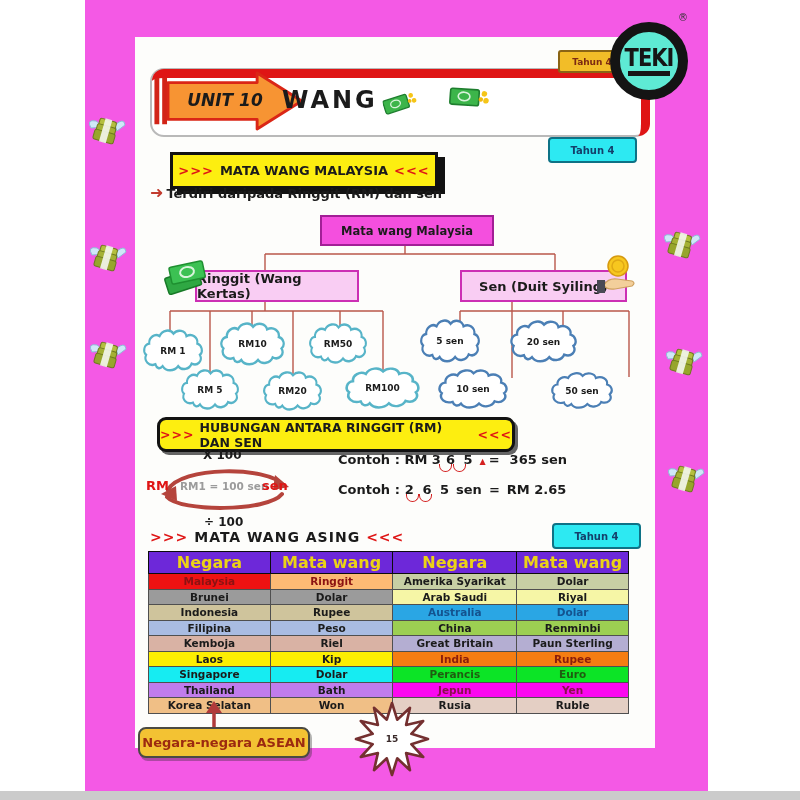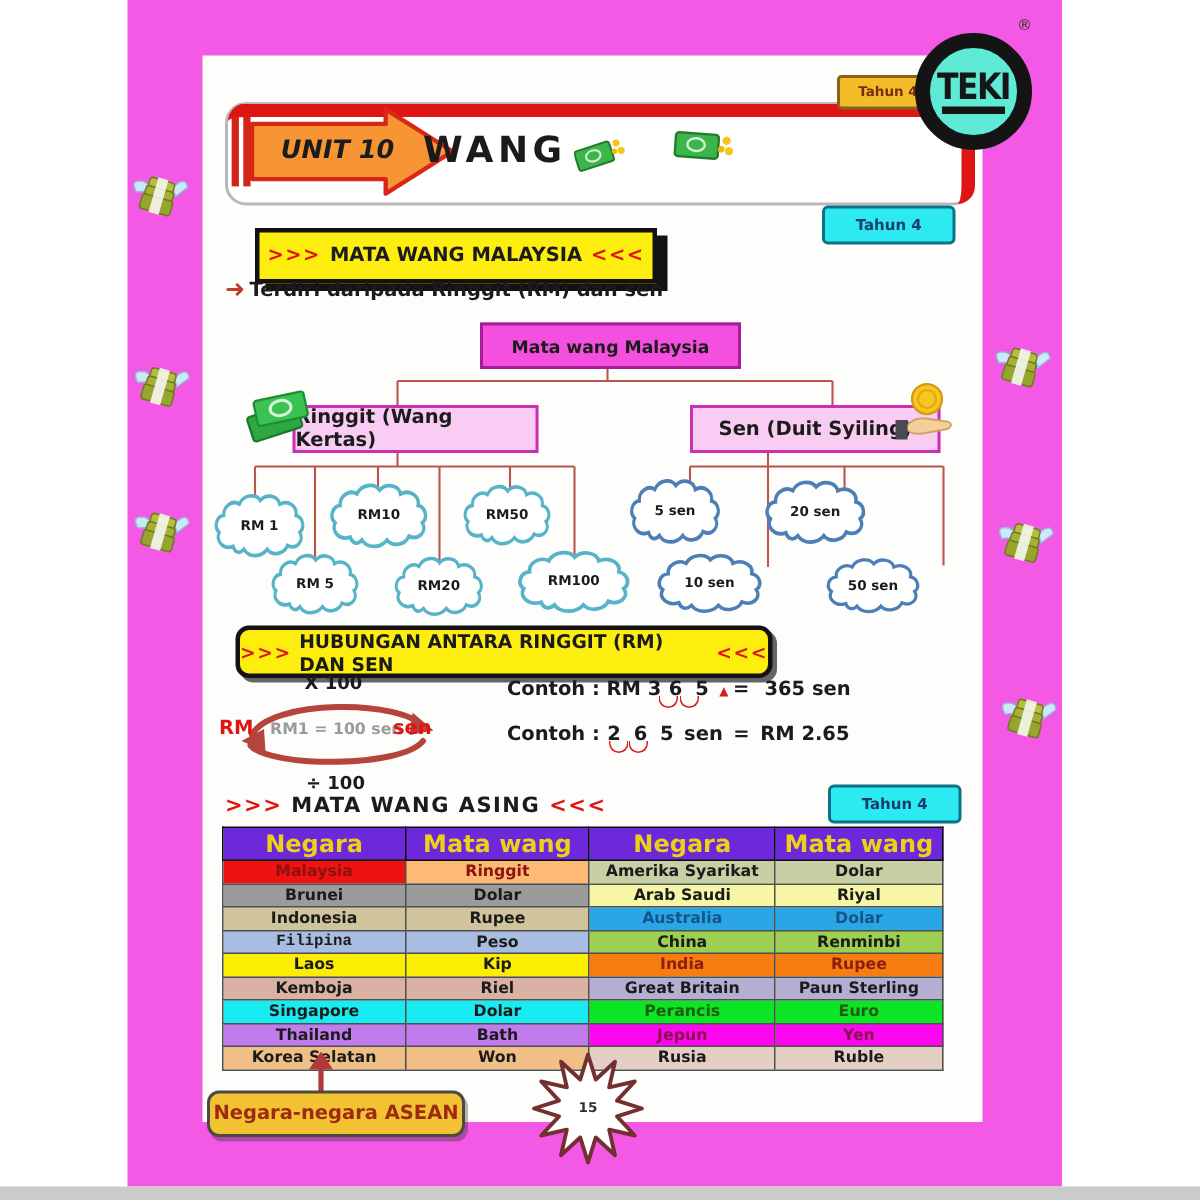--- a/index.html
+++ b/index.html
@@ -366,36 +366,36 @@
           <td style="background: rgb(246, 246, 166); color: rgb(27, 27, 27);">Arab Saudi</td>
           <td style="background: rgb(246, 246, 166); color: rgb(27, 27, 27);">Riyal</td>
         </tr>
         <tr>
           <td style="background: rgb(207, 196, 156); color: rgb(27, 27, 27);">Indonesia</td>
           <td style="background: rgb(207, 196, 156); color: rgb(27, 27, 27);">Rupee</td>
           <td style="background: rgb(42, 166, 228); color: rgb(20, 83, 143);">Australia</td>
           <td style="background: rgb(42, 166, 228); color: rgb(20, 83, 143);">Dolar</td>
         </tr>
         <tr>
-          <td style="background: rgb(169, 188, 226); color: rgb(27, 27, 27); font-family: Liberation Mono, monospace;">Filipina</td>
+          <td style="background: rgb(169, 188, 226); color: rgb(27, 27, 27);">Filipina</td>
           <td style="background: rgb(169, 188, 226); color: rgb(27, 27, 27);">Peso</td>
           <td style="background: rgb(156, 207, 82); color: rgb(27, 27, 27);">China</td>
           <td style="background: rgb(156, 207, 82); color: rgb(27, 27, 27);">Renminbi</td>
+        </tr>
+        <tr>
+          <td style="background: rgb(217, 178, 164); color: rgb(27, 27, 27);">Kemboja</td>
+          <td style="background: rgb(217, 178, 164); color: rgb(27, 27, 27);">Riel</td>
+          <td style="background: rgb(180, 174, 210); color: rgb(27, 27, 27);">Great Britain</td>
+          <td style="background: rgb(180, 174, 210); color: rgb(27, 27, 27);">Paun Sterling</td>
         </tr>
         <tr>
           <td style="background: rgb(252, 238, 2); color: rgb(27, 27, 27);">Laos</td>
           <td style="background: rgb(252, 238, 2); color: rgb(27, 27, 27);">Kip</td>
           <td style="background: rgb(245, 125, 18); color: rgb(140, 30, 10);">India</td>
           <td style="background: rgb(245, 125, 18); color: rgb(140, 30, 10);">Rupee</td>
-        </tr>
-        <tr>
-          <td style="background: rgb(217, 178, 164); color: rgb(27, 27, 27);">Kemboja</td>
-          <td style="background: rgb(217, 178, 164); color: rgb(27, 27, 27);">Riel</td>
-          <td style="background: rgb(180, 174, 210); color: rgb(27, 27, 27);">Great Britain</td>
-          <td style="background: rgb(180, 174, 210); color: rgb(27, 27, 27);">Paun Sterling</td>
         </tr>
         <tr>
           <td style="background: rgb(22, 236, 242); color: rgb(27, 27, 27);">Singapore</td>
           <td style="background: rgb(22, 236, 242); color: rgb(27, 27, 27);">Dolar</td>
           <td style="background: rgb(12, 228, 38); color: rgb(31, 92, 16);">Perancis</td>
           <td style="background: rgb(12, 228, 38); color: rgb(31, 92, 16);">Euro</td>
         </tr>
         <tr>
           <td style="background: rgb(192, 124, 236); color: rgb(27, 27, 27);">Thailand</td>
           <td style="background: rgb(192, 124, 236); color: rgb(27, 27, 27);">Bath</td>

